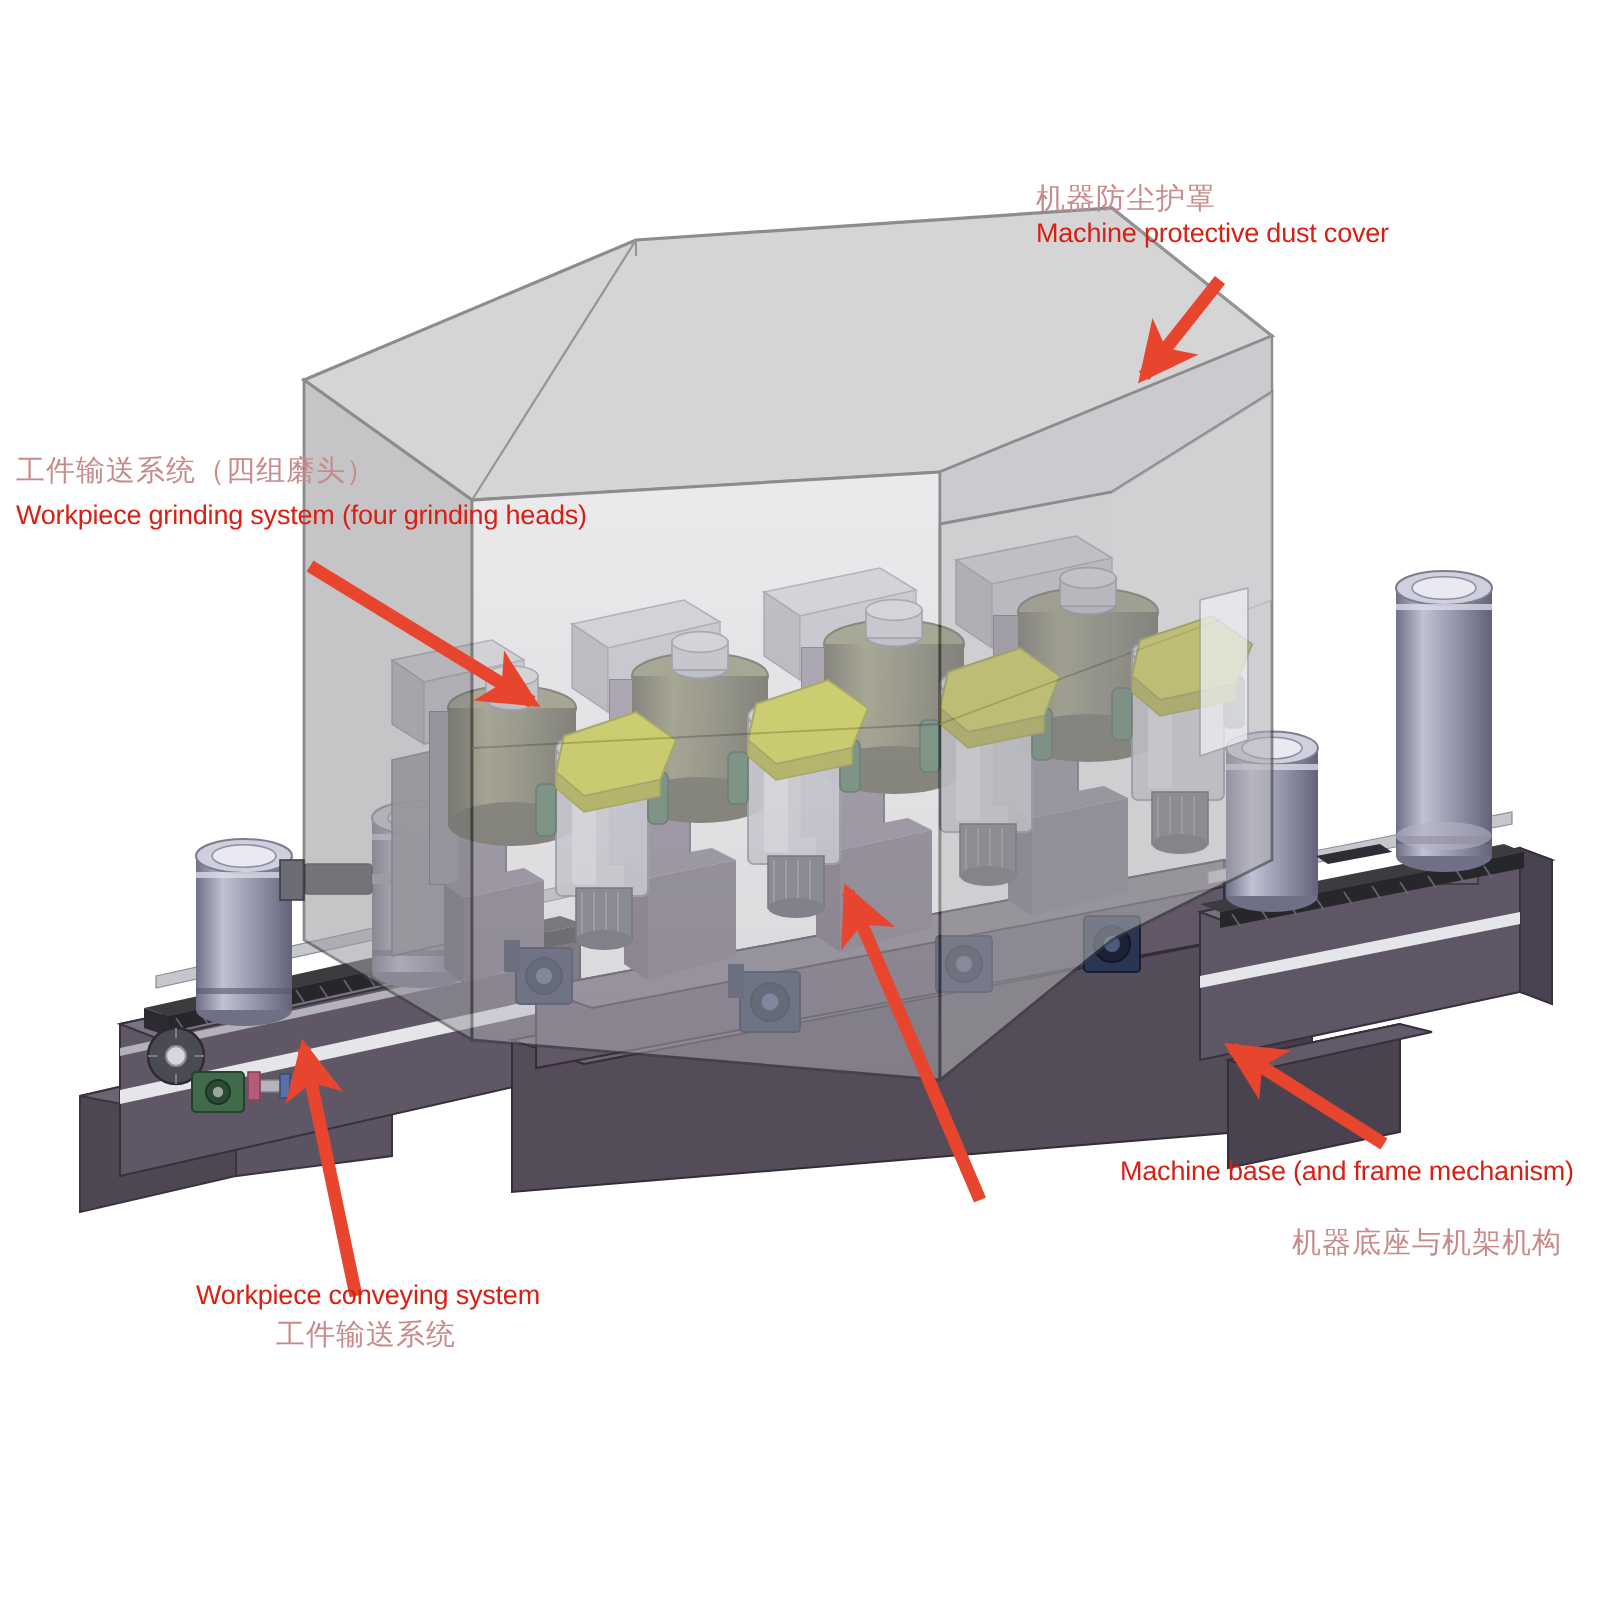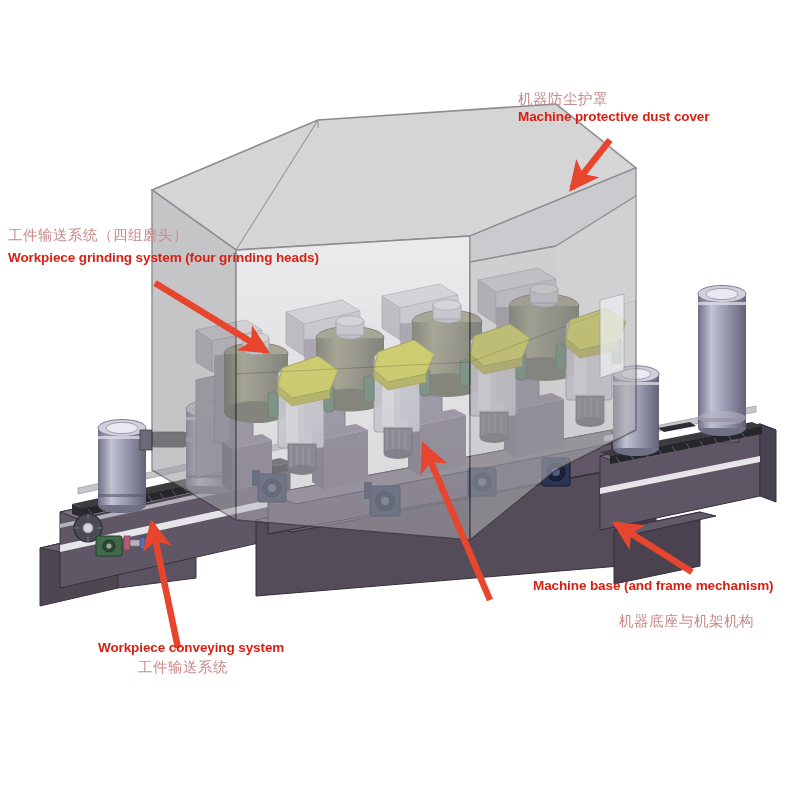--- a/index.html
+++ b/index.html
@@ -4,22 +4,22 @@
 <title>Machine Diagram</title>
 <style>
   html,body{margin:0;padding:0;background:#ffffff;}
   body{width:800px;height:800px;overflow:hidden;
        font-family:"Liberation Sans","DejaVu Sans",sans-serif;}
   #stage{position:relative;width:800px;height:800px;background:#fff;}
   svg#scene{position:absolute;left:0;top:0;width:800px;height:800px;}
 
   .lbl{position:absolute;white-space:nowrap;line-height:1.18;}
   .lbl .cn{color:#c98a8a;font-size:14.5px;letter-spacing:.5px;
-           font-family:Liberation Mono, monospace;}
-  .lbl .en{color:#d81f12;font-size:13.5px;font-weight:bold;letter-spacing:-.1px;}
+           font-family:Liberation Serif, serif;}
+  .lbl .en{color:#d81f12;font-size:13.5px;font-weight:normal;letter-spacing:-.1px;}
   .lbl.lft{text-align:left;}
 </style>
 </head>
 <body>
 
 <div id="stage">
 
   <svg id="scene" viewBox="0 0 800 800">
     <defs>
       <linearGradient id="gDrum" x1="0" y1="0" x2="1" y2="0">
@@ -415,18 +415,18 @@
   </div>
 
   <div class="lbl lft" id="lab-conv" style="left:98px;top:640px;">
     <div class="en">Workpiece conveying system</div>
     <div class="cn" style="margin-top:4px;margin-left:40px;">工件输送系统</div>
   </div>
 
   <div class="lbl lft" id="lab-rot" style="left:406px;top:612px;">
   </div>
 
-  <div class="lbl lft" id="lab-base" style="left:533px;top:578px;">
+  <div class="lbl lft" id="lab-base" style="left:560px;top:578px;">
     <div class="en">Machine base (and frame mechanism)</div>
     <div class="cn" style="margin-top:20px;margin-left:86px;">机器底座与机架机构</div>
   </div>
 
 </div>
 
 </body></html>

